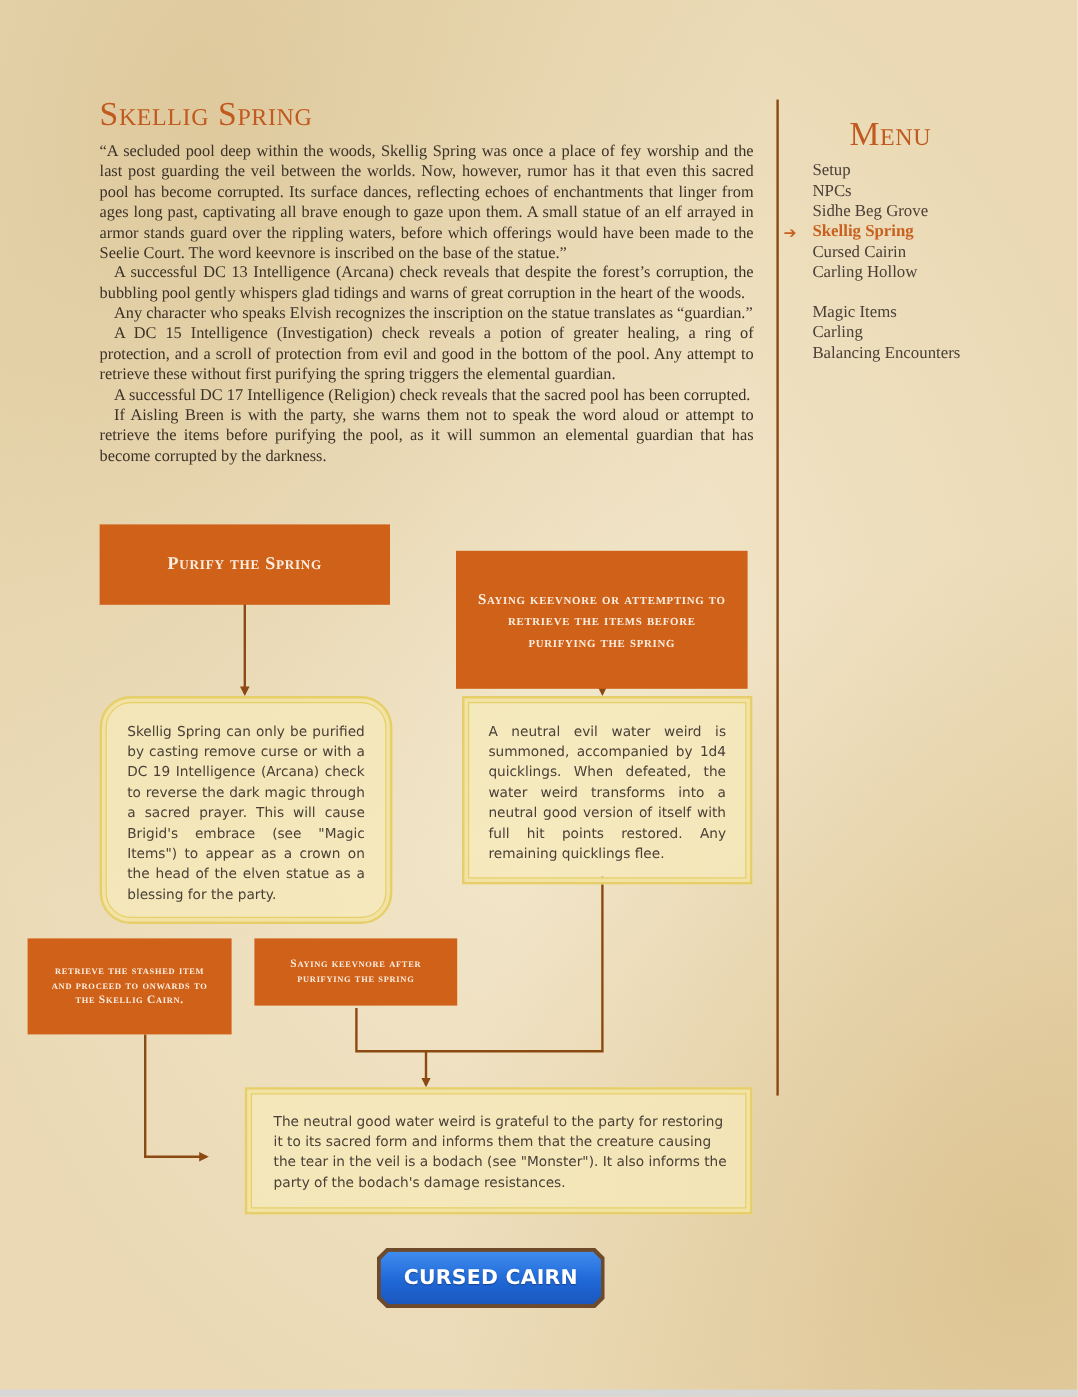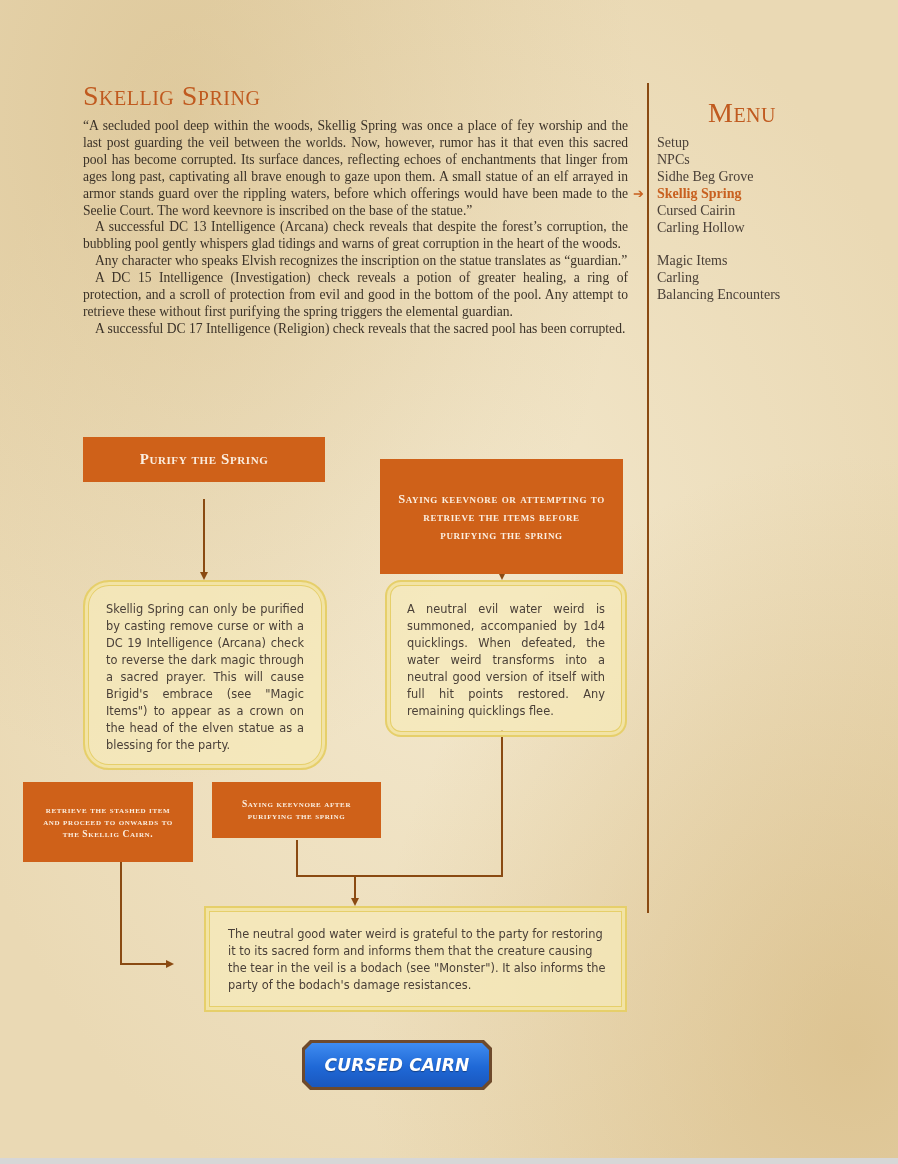--- a/index.html
+++ b/index.html
@@ -26,21 +26,21 @@
     }
     .body-text p { margin: 0; text-indent: 12px; }
     .body-text p.first { text-indent: 0; }
 
     .divider { position: absolute; left: 647px; top: 83px; width: 2px; height: 830px; background: #8a4a12; }
 
     .menu-title {
       position: absolute; left: 691px; top: 80px; margin: 17px; font-weight: normal;
       color: #c05a1f; font-size: 28px; font-variant: small-caps; letter-spacing: 0.5px;
     }
-    .menu { position: absolute; left: 657px; top: 135px; font-size: 14px; line-height: 16.9px; color: #4a4038; }
+    .menu { position: absolute; left: 677px; top: 135px; font-size: 14px; line-height: 16.9px; color: #4a4038; }
     .menu .item { display: block; cursor: pointer; }
     .menu .item.active { color: #c8601f; font-weight: bold; }
     .menu .gap { height: 16.9px; }
     .menu .arrow { position: absolute; left: -24px; color: #c8601f; font-size: 13px; }
 
     .obox {
       position: absolute; background: #cf6119; color: #fbeee0;
       display: flex; align-items: center; justify-content: center; text-align: center;
       font-family: "Liberation Serif", serif; font-weight: bold; font-variant: small-caps;
       letter-spacing: 0.6px;
@@ -49,23 +49,23 @@
       position: absolute; background: rgba(245,233,185,0.75);
       border: 2px solid #e6cf6a; box-shadow: inset 0 0 0 3px rgba(245,233,185,0.75), inset 0 0 0 4px #e6cf6a;
       font-family: "DejaVu Sans", sans-serif; font-size: 11.4px; line-height: 17px; color: #4a4038;
       box-sizing: border-box;
     }
     .ybox .txt { position: absolute; text-align: justify; }
 
     svg.connectors { position: absolute; left: 0; top: 0; pointer-events: none; }
 
     .nav-btn {
-      position: absolute; left: 302px; top: 1040px; width: 190px; height: 50px;
+      position: absolute; left: 314px; top: 1040px; width: 190px; height: 50px;
       box-sizing: border-box; cursor: pointer;
-      background: #6e4a2c; clip-path: polygon(8px 0, 182px 0, 190px 8px, 190px 42px, 182px 50px, 8px 50px, 0 42px, 0 8px); font-style: italic;
+      background: #6e4a2c; clip-path: polygon(8px 0, 182px 0, 190px 8px, 190px 42px, 182px 50px, 8px 50px, 0 42px, 0 8px);
     }
     .nav-btn .inner {
       position: absolute; left: 3px; top: 3px; right: 3px; bottom: 3px;
       clip-path: polygon(7px 0, 177px 0, 184px 7px, 184px 37px, 177px 44px, 7px 44px, 0 37px, 0 7px);
       background: linear-gradient(#3f8cf0, #1f68d6 55%, #1a57be);
       display: flex; align-items: center; justify-content: center;
       color: #ffffff; font-family: "DejaVu Sans", sans-serif; font-weight: bold; font-size: 17px;
       letter-spacing: 0.2px; text-shadow: 0 1px 1px rgba(0,0,0,0.35);
     }
   </style>
@@ -73,20 +73,21 @@
 <body>
 
 <h1 class="title">Skellig Spring</h1>
 
 <div class="body-text">
   <p class="first">“A secluded pool deep within the woods, Skellig Spring was once a place of fey worship and the last post guarding the veil between the worlds. Now, however, rumor has it that even this sacred pool has become corrupted. Its surface dances, reflecting echoes of enchantments that linger from ages long past, captivating all brave enough to gaze upon them. A small statue of an elf arrayed in armor stands guard over the rippling waters, before which offerings would have been made to the Seelie Court. The word keevnore is inscribed on the base of the statue.”</p>
   <p>A successful DC 13 Intelligence (Arcana) check reveals that despite the forest’s corruption, the bubbling pool gently whispers glad tidings and warns of great corruption in the heart of the woods.</p>
   <p>Any character who speaks Elvish recognizes the inscription on the statue translates as “guardian.”</p>
   <p>A DC 15 Intelligence (Investigation) check reveals a potion of greater healing, a ring of protection, and a scroll of protection from evil and good in the bottom of the pool. Any attempt to retrieve these without first purifying the spring triggers the elemental guardian.</p>
   <p>A successful DC 17 Intelligence (Religion) check reveals that the sacred pool has been corrupted.</p>
+  <p>If Aisling Breen is with the party, she warns them not to speak the word aloud or attempt to retrieve the items before purifying the pool, as it will summon an elemental guardian that has become corrupted by the darkness.</p>
 </div>
 
 <div class="divider"></div>
 
 <h2 class="menu-title">Menu</h2>
 <nav class="menu">
   <a class="item">Setup</a>
   <a class="item">NPCs</a>
   <a class="item">Sidhe Beg Grove</a>
   <div style="position:relative;">
@@ -109,33 +110,33 @@
   </defs>
   <g stroke="#8a4a12" stroke-width="2" fill="none">
     <path d="M204,499 L204,578" marker-end="url(#arr)"></path>
     <path d="M502,552 L502,578" marker-end="url(#arr)"></path>
     <path d="M502,730 L502,876 L297,876 L297,840"></path>
     <path d="M355,876 L355,904" marker-end="url(#arr)"></path>
     <path d="M121,862 L121,964 L172,964" marker-end="url(#arr)"></path>
   </g>
 </svg>
 
-<div class="obox" style="left:83px; top:437px; width:242px; height:45px; font-size:15px;align-items:center;">
+<div class="obox" style="left:83px; top:437px; width:242px; height:67px; font-size:15px;align-items:center;">
   <span>Purify the Spring</span>
 </div>
 
 <div class="obox" style="left:380px; top:437px; width:243px; height:115px; font-size:12.5px; line-height:18px; padding:0 16px; box-sizing:border-box;margin-top:22px;">
   <span>Saying keevnore or attempting to retrieve the items before purifying the spring</span>
 </div>
 
 <div class="ybox" style="left:83px; top:580px; width:244px; height:190px;border-radius:26px;">
   <div class="txt" style="left:21px; top:19px; width:198px;">Skellig Spring can only be purified by casting remove curse or with a DC 19 Intelligence (Arcana) check to reverse the dark magic through a sacred prayer. This will cause Brigid's embrace (see "Magic Items") to appear as a crown on the head of the elven statue as a blessing for the party.</div>
 </div>
 
-<div class="ybox" style="left:385px; top:580px; width:242px; height:157px;border-radius:16px;">
+<div class="ybox" style="left:385px; top:580px; width:242px; height:157px;">
   <div class="txt" style="left:20px; top:19px; width:198px;">A neutral evil water weird is summoned, accompanied by 1d4 quicklings. When defeated, the water weird transforms into a neutral good version of itself with full hit points restored. Any remaining quicklings flee.</div>
 </div>
 
 <div class="obox" style="left:23px; top:782px; width:170px; height:80px; font-size:9.5px; line-height:12px; padding:0 14px; box-sizing:border-box;">
   <span>retrieve the stashed item and proceed to onwards to the Skellig Cairn.</span>
 </div>
 
 <div class="obox" style="left:212px; top:782px; width:169px; height:56px; font-size:9.5px; line-height:12px; padding:0 12px; box-sizing:border-box;align-items:center;">
   <span>Saying keevnore after purifying the spring</span>
 </div>

